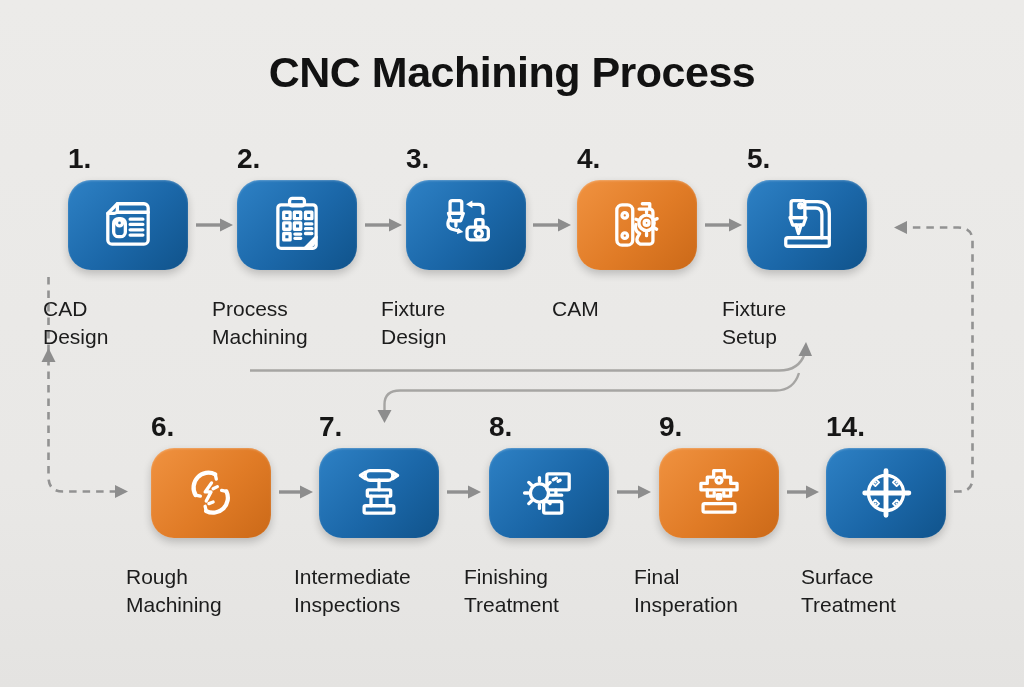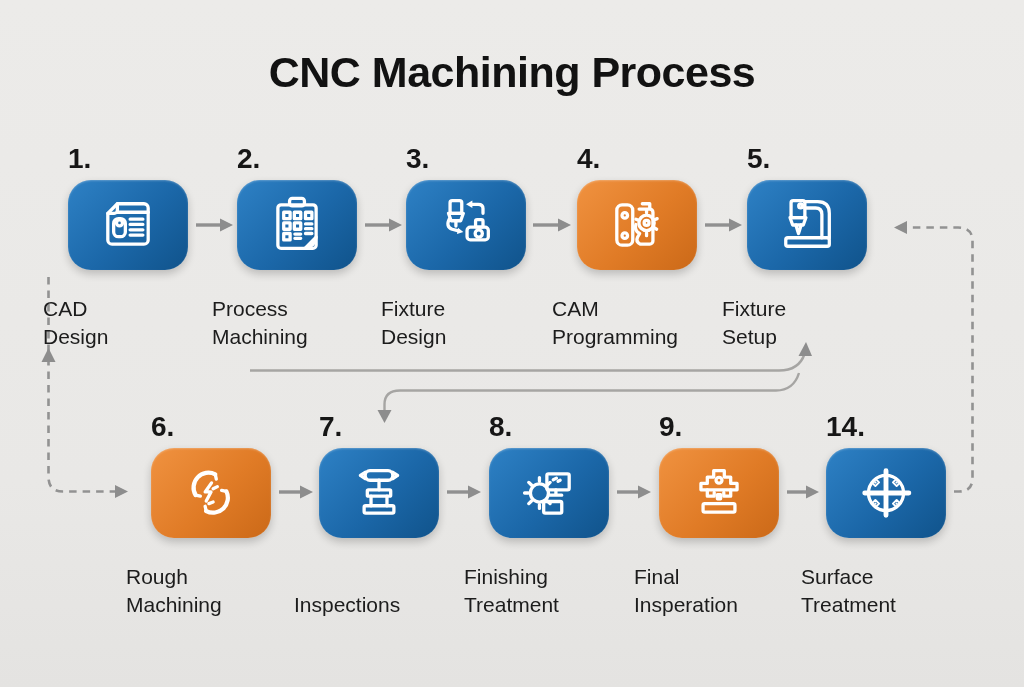--- a/index.html
+++ b/index.html
@@ -149,21 +149,20 @@
         <circle class="ic" cx="20.5" cy="42" r="2.6"></circle>
         <path class="ic" d="M37 12 h7 v4"></path>
         <path class="ic" d="M34 17 h10 a3 3 0 0 1 3 3 v27 a3 3 0 0 1 -3 3 h-9 q-4.5 -2.5 -2.5 -6.5 l2 -3.5 q-5.5 -3 -3.5 -8.5"></path>
         <circle class="ic" cx="41" cy="30" r="7.2"></circle>
         <circle class="ic" cx="41" cy="30" r="2.3"></circle>
         <path class="ic" d="M41 20.5 v-2.5 M48.5 27 l2.5 -1 M48 34.5 l2.5 1.5 M33.5 27.5 l-2.5 -1 M41 39.5 v2.5"></path>
       </svg>
     </div>
     <div class="step-label">
       <span>CAM</span><br>
-      <span>Programming</span>
     </div>
   </div>
 
   <div class="step" style="left:747px;top:143px;">
     <div class="step-num">5.</div>
     <div class="step-box blue">
       <svg class="icon" width="68" height="68" viewBox="0 0 64 64">
         <rect class="ic" x="17" y="9" width="13" height="16" rx="2"></rect>
         <circle class="ic" cx="26" cy="14" r="1.8"></circle>
         <path class="ic" d="M16 25 h15 l-2.5 7 h-10 Z"></path>
@@ -203,21 +202,21 @@
       <svg class="icon" width="68" height="68" viewBox="0 0 64 64">
         <rect class="ic" x="19" y="11" width="26" height="9" rx="4.5"></rect>
         <path class="ic" d="M19 12.5 l-4.5 3 l4.5 3 M45 12.5 l4.5 3 l-4.5 3"></path>
         <path class="ic" d="M32 20 V29"></path>
         <rect class="ic" x="21" y="29" width="22" height="6" rx="1"></rect>
         <path class="ic" d="M24.5 35 V44 M39.5 35 V44"></path>
         <rect class="ic" x="18" y="44" width="28" height="7" rx="1.5"></rect>
       </svg>
     </div>
     <div class="step-label">
-      <br>
+      <span>Intermediate</span><br>
       <span>Inspections</span>
     </div>
   </div>
 
   <div class="step" style="left:489px;top:411px;">
     <div class="step-num">8.</div>
     <div class="step-box blue">
       <svg class="icon" width="68" height="68" viewBox="0 0 64 64">
         <circle class="ic" cx="23" cy="32" r="8.5"></circle>
         <path class="ic" d="M23 21 v-3.5 M23 43 v3.5 M12.5 32 h-3.5 M30.5 24.5 l2.5 -2.5 M15.5 24.5 L13 22 M15.5 39.5 L13 42 M30.5 39.5 l2.5 2.5"></path>

